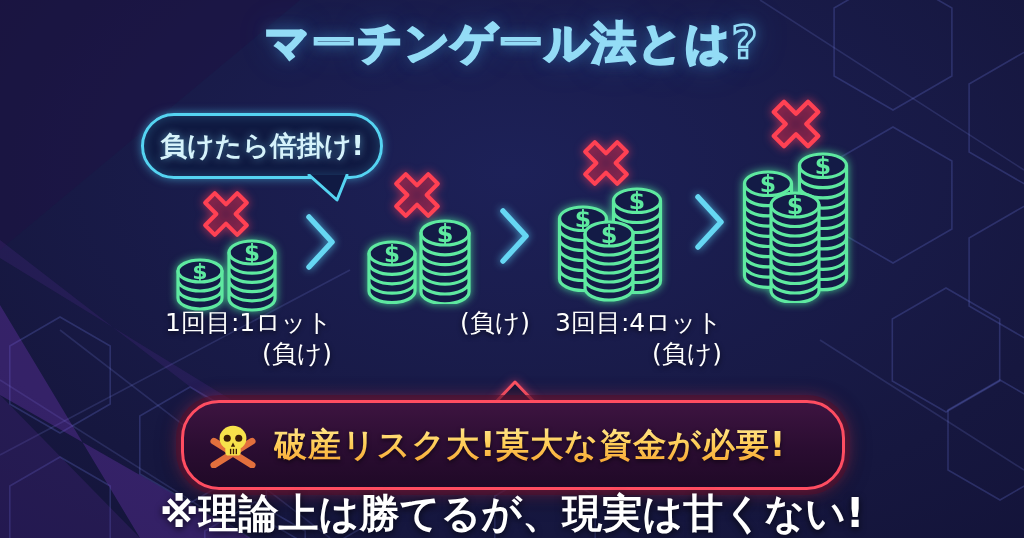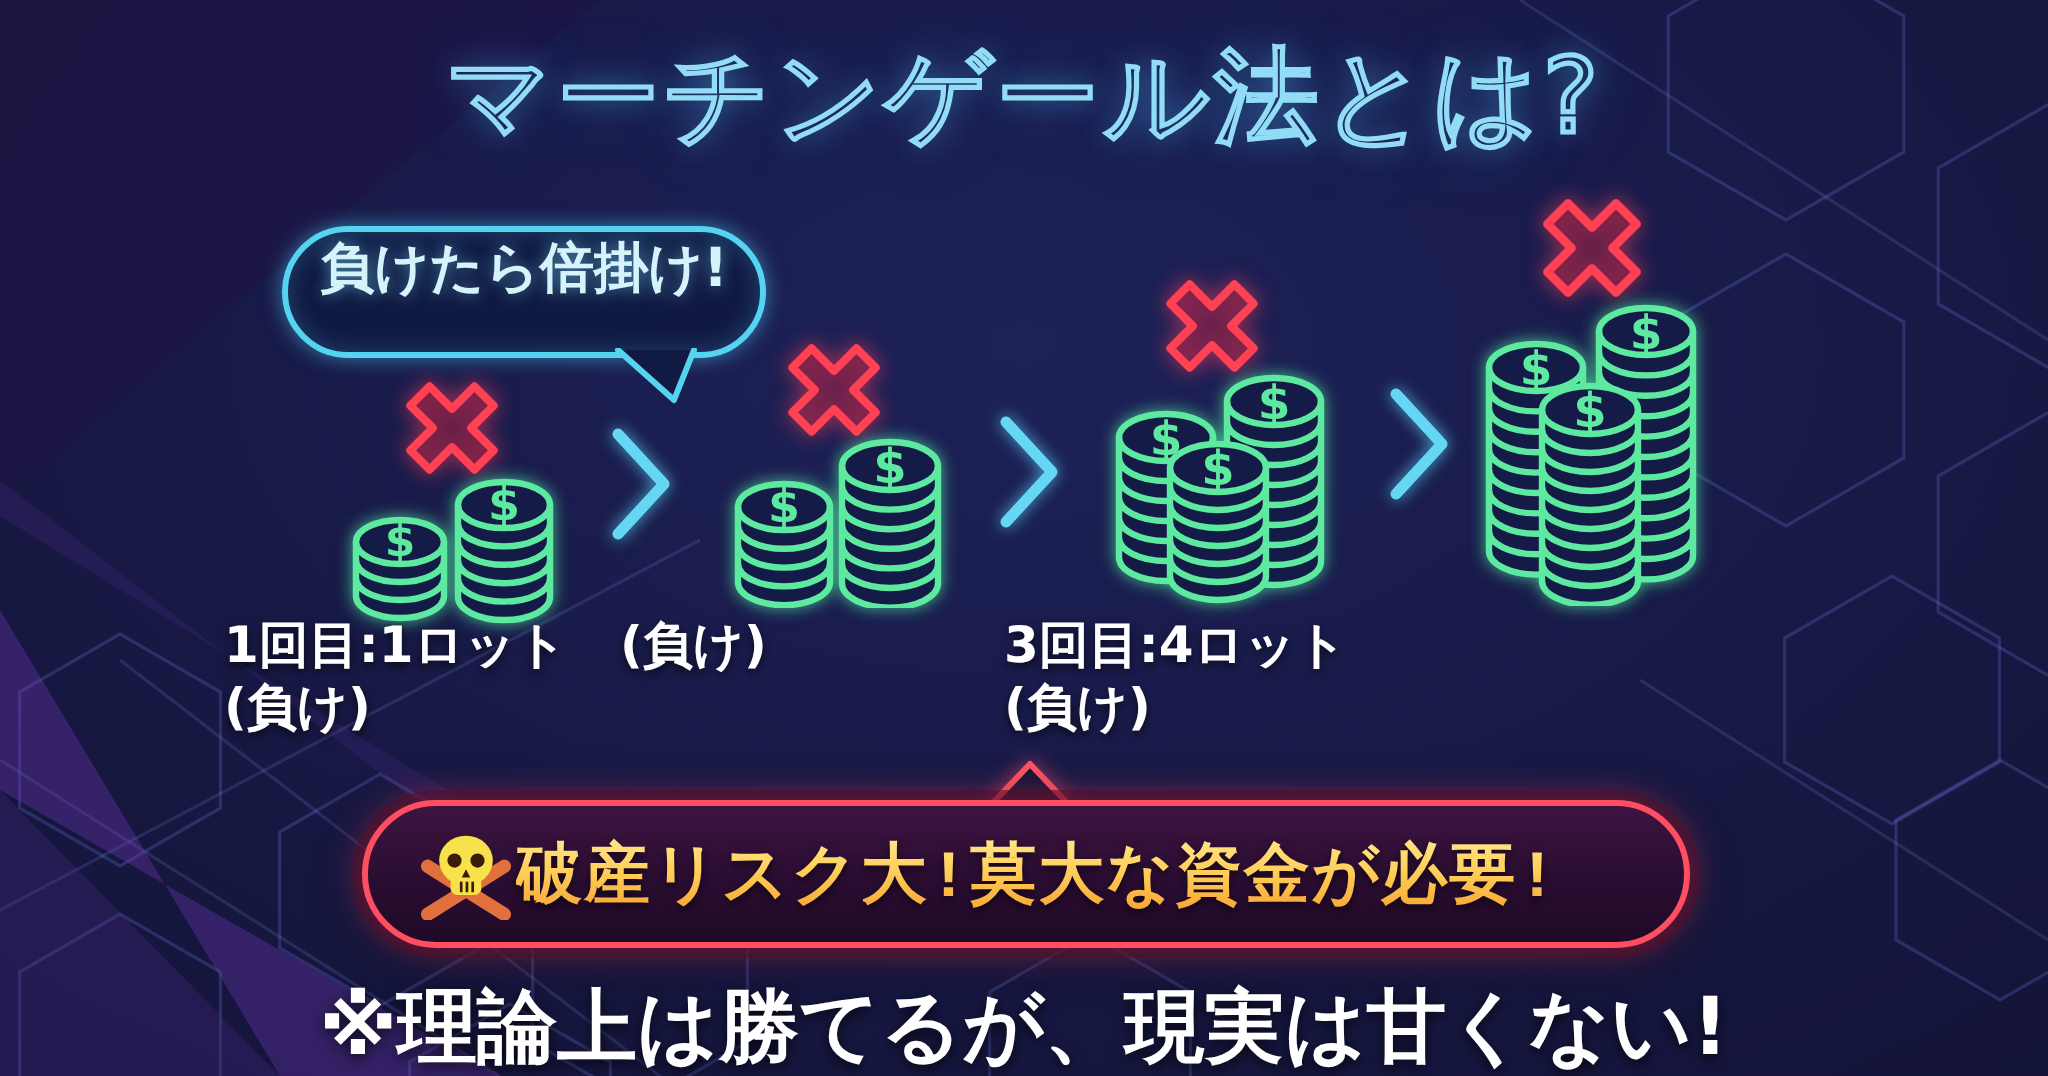--- a/index.html
+++ b/index.html
@@ -4,50 +4,50 @@
 <style>
   html,body{margin:0;padding:0;background:#05040f;}
   .canvas{
     position:relative;width:1024px;height:538px;overflow:hidden;
     background:radial-gradient(130% 150% at 50% 32%, #1d2158 0%, #16173f 45%, #0d0b2c 100%);
     font-family:"DejaVu Sans","Liberation Sans",sans-serif;
   }
   .bgfx{position:absolute;inset:0;pointer-events:none;}
   .title{
     position:absolute;top:14px;left:0;right:0;text-align:center;
-    font-size:52px;font-weight:400;letter-spacing:2px;
+    font-size:44px;font-weight:700;letter-spacing:2px;
     color:rgba(16,30,72,0.35);
     -webkit-text-stroke:2.6px #93dcf6;
     text-shadow:0 0 14px rgba(80,200,255,.55),0 0 34px rgba(60,160,255,.35);
   }
   .callout{
     position:absolute;left:141px;top:113px;width:236px;height:60px;
     border:3px solid #55d4f2;border-radius:33px;
     background:rgba(15,25,63,0.85);
     box-shadow:0 0 10px rgba(80,210,250,.55), inset 0 0 12px rgba(80,210,250,.25);
-    display:flex;align-items:flex-start;justify-content:center;
+    display:flex;align-items:center;justify-content:center;
     font-size:27px;font-weight:800;color:#d6f3fb;
     text-shadow:0 0 8px rgba(120,220,250,.6);
   }
   .callout-tail{position:absolute;left:305px;top:174px;}
   .xmark{position:absolute;}
   .coins{position:absolute;}
   .chev{position:absolute;}
   .stage-label{
-    position:absolute;top:307px;width:220px;text-align:left;
-    font-size:25px;font-weight:700;color:#ffffff;line-height:31px;
+    position:absolute;top:307px;width:220px;text-align:right;
+    font-size:25px;font-weight:400;color:#ffffff;line-height:31px;
     text-shadow:0 2px 5px rgba(0,0,0,.65);
   }
   .stage-label.danger{color:#fa8383;text-shadow:0 0 9px rgba(255,90,90,.45),0 2px 5px rgba(0,0,0,.6);}
   .banner{
-    position:absolute;left:181px;top:400px;width:664px;height:74px;box-sizing:border-box;
+    position:absolute;left:181px;top:400px;width:664px;height:90px;box-sizing:border-box;
     border-radius:38px;border:3px solid #ff4d61;
     background:linear-gradient(180deg,#3d1440 0%,#2a0d31 55%,#200927 100%);
     box-shadow:0 0 0 5px rgba(80,12,40,.55),0 0 18px rgba(255,70,110,.55),0 4px 26px rgba(0,0,0,.45);
-    display:flex;align-items:center;padding:0 24px;font-family:Liberation Mono, monospace;
+    display:flex;align-items:center;gap:16px;padding:0 24px;
   }
   .banner-spike{position:absolute;left:492px;top:379px;filter:drop-shadow(0 0 5px rgba(255,70,110,.6));}
   .banner-text{
     font-size:33px;font-weight:900;letter-spacing:1px;color:#ffc94d;
     filter:drop-shadow(0 2px 2px rgba(0,0,0,.55));white-space:nowrap;
   }
   @supports (-webkit-background-clip: text){
     .banner-text{
       background:linear-gradient(180deg,#ffeb96 0%,#ffcf5a 45%,#f59d2c 100%);
       -webkit-background-clip:text;-webkit-text-fill-color:transparent;

